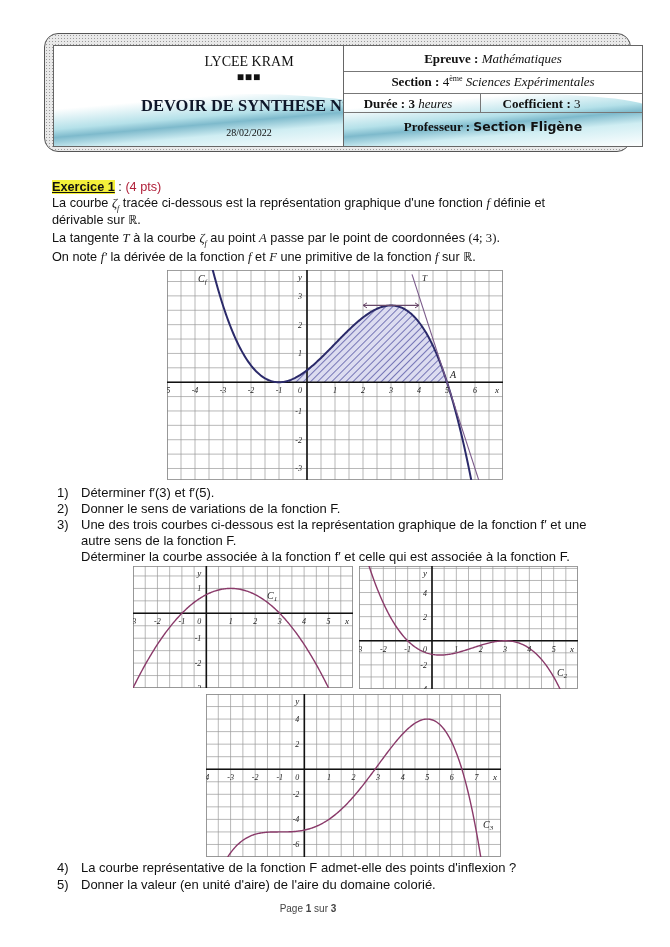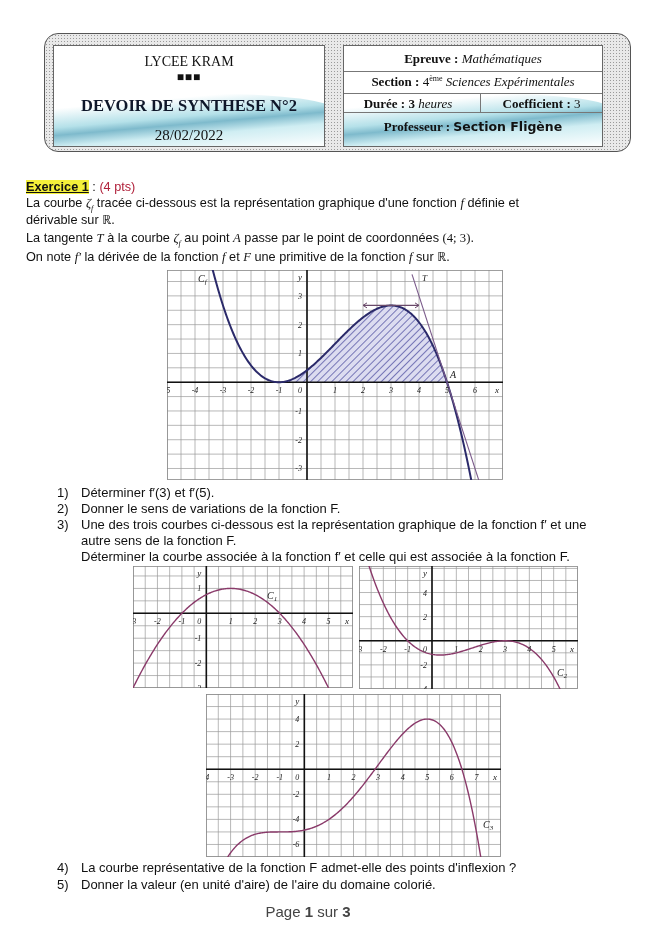--- a/index.html
+++ b/index.html
@@ -2,43 +2,43 @@
 <html><head>
 <meta charset="utf-8">
 <style>
   html,body{margin:0;padding:0;background:#fff;}
   body{width:670px;height:947px;position:relative;overflow:hidden;font-family:"Liberation Sans",sans-serif;color:#111;}
   .abs{position:absolute;}
   
   .hdr-outer{left:44px;top:33px;width:585px;height:117px;border:1px solid #555;border-radius:14px;
     background-color:#e9e9e9;
     background-image:radial-gradient(#9a9a9a 0.7px,transparent 0.8px);background-size:3px 3px;}
-  .hdr-box{top:11px;height:100px;background:#fff;border:1px solid #666;overflow:hidden;font-family:"Liberation Serif",serif;}
+  .hdr-box{top:11px;height:100px;background:#fff;border:1px solid #666;overflow:hidden;font-family:"Liberation Serif",serif;padding-left:40px;}
   .hdr-left{left:8px;width:270px;}
   .hdr-right{left:298px;width:258px;}
   .wave{position:absolute;left:-10px;right:-10px;bottom:0;height:52px;
     background:linear-gradient(175deg,rgba(255,255,255,0) 20%,rgba(120,200,215,.55) 45%,rgba(40,140,170,.6) 55%,rgba(160,220,230,.5) 70%,rgba(255,255,255,.2) 100%);
     border-radius:60% 40% 0 0/40% 30% 0 0;}
   .hl-school{top:8px;width:100%;text-align:center;font-size:14px;}
   .hl-dots{top:24px;width:100%;text-align:center;font-size:12px;letter-spacing:1px;}
   .hl-title{top:50px;width:100%;text-align:center;font-size:16.5px;font-weight:bold;color:#0f172a;}
-  .hl-date{top:81px;width:100%;text-align:center;font-size:15px;}
+  .hl-date{top:81px;width:100%;text-align:center;font-size:10px;}
   .hr-row{position:absolute;left:0;width:100%;text-align:center;font-size:13px;}
   .hr-line{position:absolute;left:0;width:100%;height:1px;background:#777;}
   .b{font-weight:bold;text-align:center;}
   .i{font-style:italic;}
   .prof{font-family:"DejaVu Sans",sans-serif;font-weight:bold;font-size:12.5px;}
   
-  .txt{left:26px;font-size:12.7px;line-height:16px;white-space:nowrap;}
+  .txt{left:52px;font-size:12.7px;line-height:16px;white-space:nowrap;}
   .ex-label{background:#f4f03a;font-weight:bold;text-decoration:underline;}
   .pts{color:#b0203a;}
   .math{font-family:"Liberation Serif",serif;font-style:italic;}
   .q{left:57px;font-size:13px;line-height:16px;white-space:nowrap;}
   .qn{display:inline-block;width:24px;}
-  .footer{left:0;width:616px;top:903px;text-align:center;font-size:15px;color:#444;}
+  .footer{left:0;width:616px;top:903px;text-align:center;font-size:10px;color:#444;}
   svg text{font-family:"Liberation Serif",serif;font-style:italic;}
 </style>
 </head>
 <body>
 
 <div class="abs hdr-outer">
   <div class="abs hdr-box hdr-left">
     <div class="wave"></div>
     <div class="abs hl-school">LYCEE KRAM</div>
     <div class="abs hl-dots">■■■</div>

